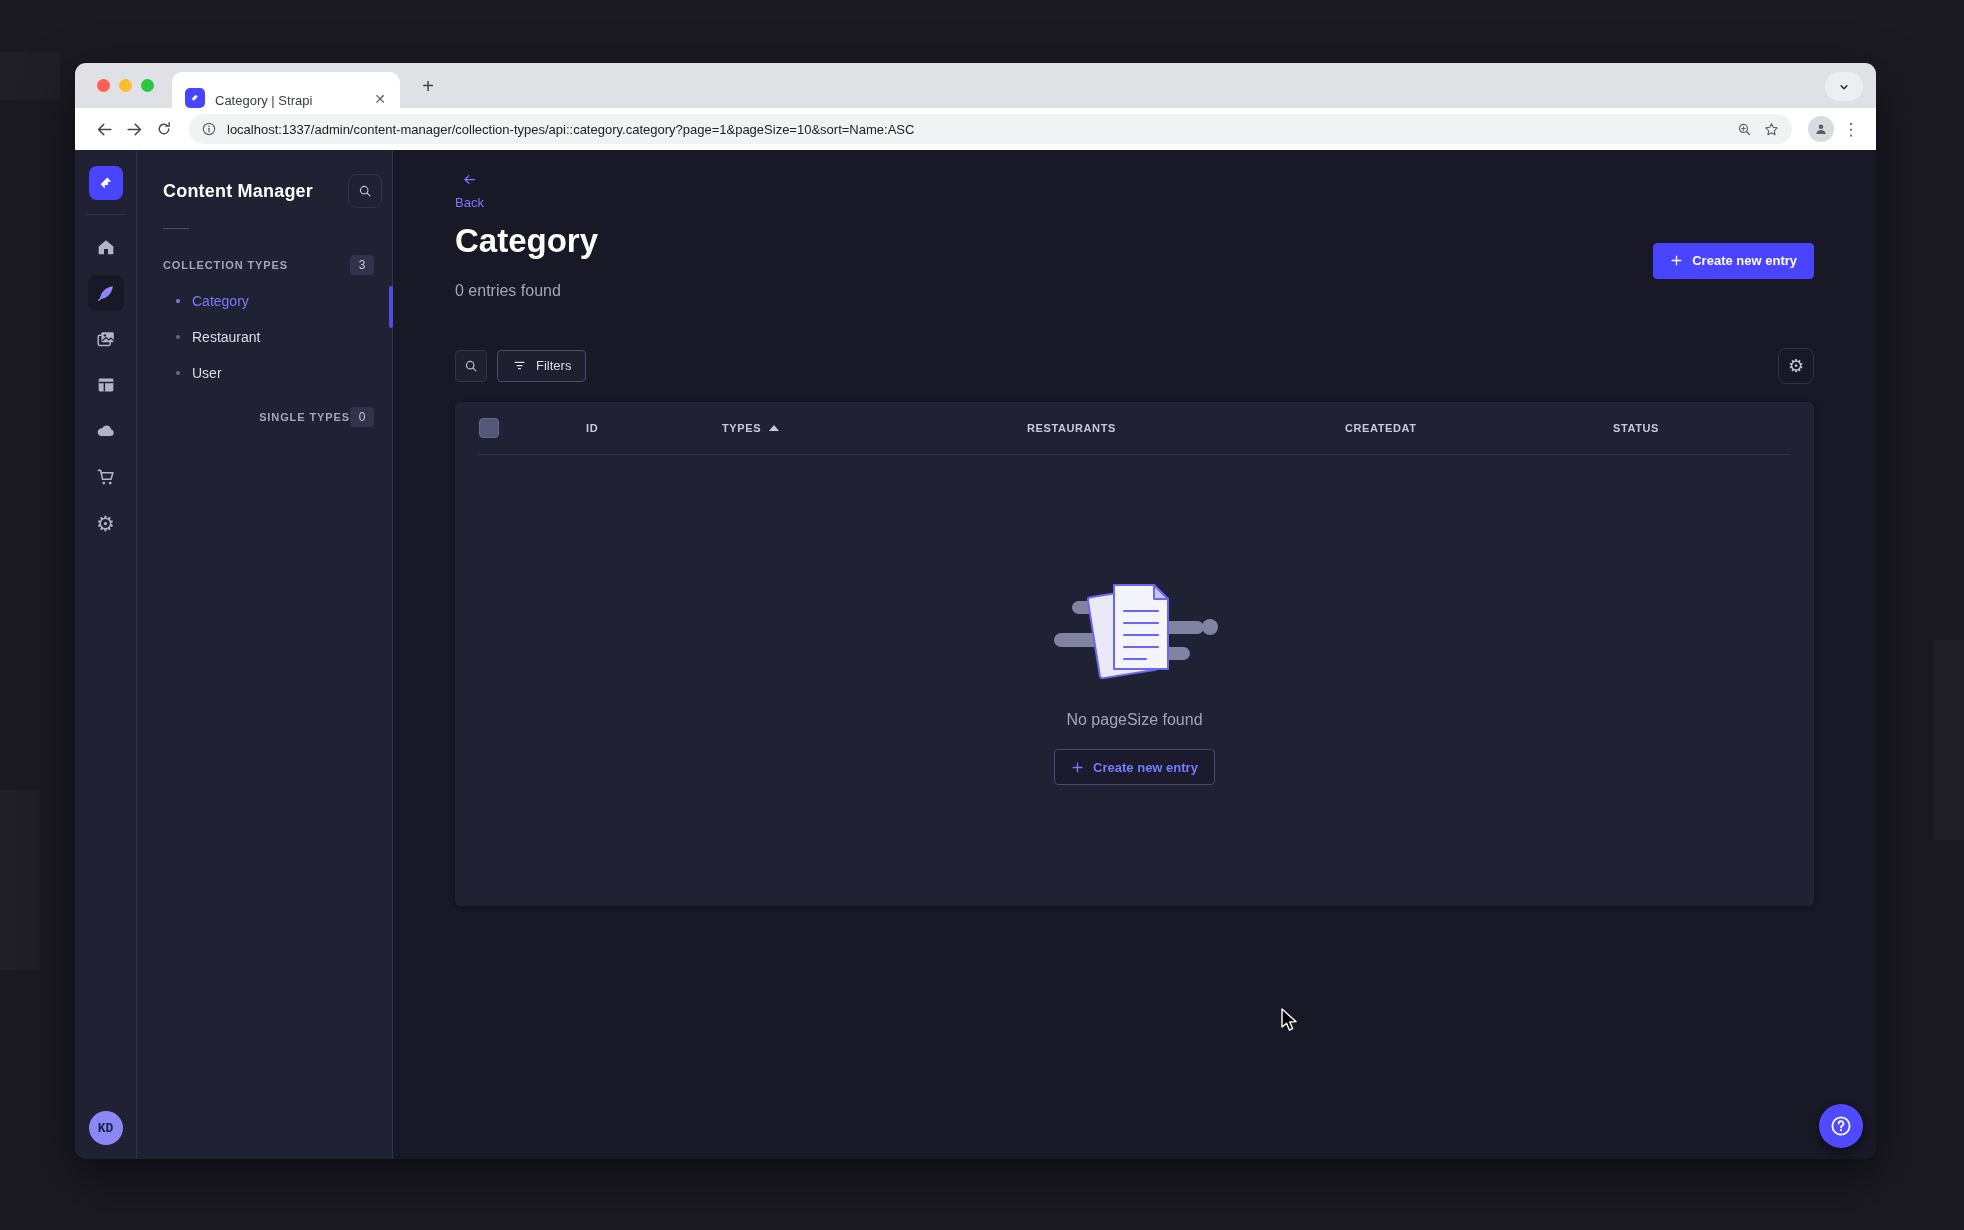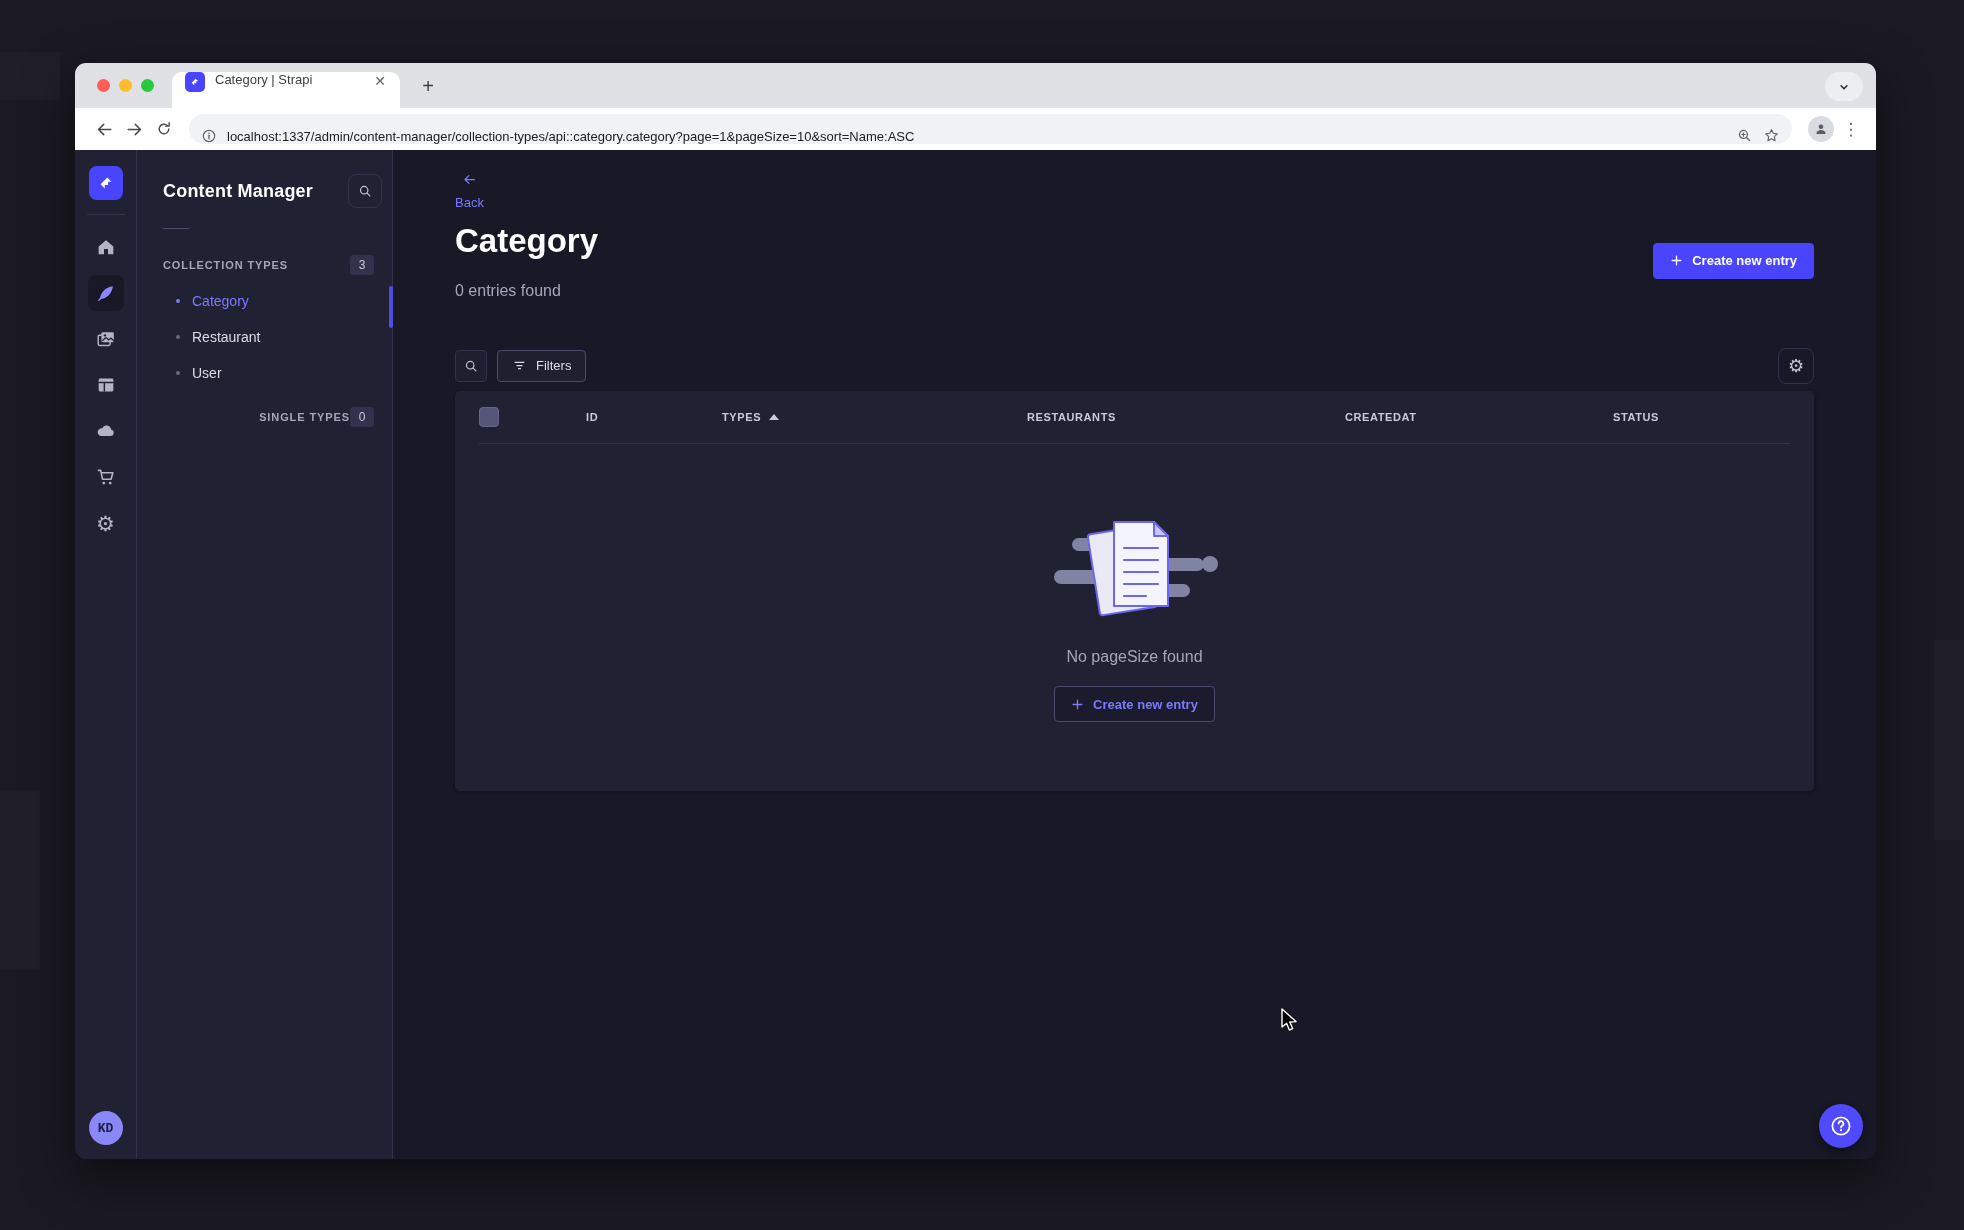--- a/index.html
+++ b/index.html
@@ -26,40 +26,40 @@
   
   .tabstrip { height:45px; background:#dfe1e5; position:relative; flex:none; }
   .traffic { position:absolute; left:22px; top:16px; display:flex; gap:9px; }
   .traffic span { width:13px; height:13px; border-radius:50%; display:block; }
   .light-red { background:#ff5f57; }
   .light-yellow { background:#febc2e; }
   .light-green { background:#28c840; }
   .tab {
     position:absolute; left:97px; top:9px; width:228px; height:36px;
     background:#ffffff; border-radius:10px 10px 0 0;
-    display:flex; align-items:flex-start; padding:0 10px 0 13px;
+    display:flex; align-items:flex-end; padding:0 10px 0 13px;
   }
   .favicon { width:20px; height:20px; border-radius:5px; background:#4945ff;
     display:flex; align-items:center; justify-content:center; flex:none; }
   .tab-title { flex:1; font-size:13px; color:#3c4043; margin-left:10px;
     white-space:nowrap; overflow:hidden; }
   .tab-close { color:#5f6368; font-size:14px; line-height:1; padding:2px 4px; cursor:default; }
   .newtab { position:absolute; left:340px; top:10px; width:26px; height:26px;
     font-size:20px; color:#3c4043; display:flex; align-items:center; justify-content:center; }
   .tab-chevron { position:absolute; right:13px; top:9px; width:38px; height:29px;
     border-radius:15px; background:#eceef1; display:flex; align-items:center; justify-content:center;
     color:#202124; }
 
   
   .toolbar { height:42px; background:#ffffff; display:flex; align-items:center;
     padding:0 14px; flex:none; }
   .nav-btn { width:30px; height:30px; display:flex; align-items:center; justify-content:center;
     color:#474a4d; }
   .urlpill { flex:1; height:30px; background:#f0f2f4; border-radius:15px;
-    display:flex; align-items:flex-end; padding:0 12px; margin:0 10px; gap:10px; }
+    display:flex; align-items:center; padding:0 12px; margin:0 10px; gap:10px; }
   .url-text { flex:1; font-size:13px; color:#202124; white-space:nowrap; overflow:hidden; }
   .pill-icon { display:flex; align-items:center; justify-content:center; color:#5f6368; }
   .profile-btn { width:26px; height:26px; border-radius:50%; background:#d8dbe0;
     display:flex; align-items:center; justify-content:center; color:#5a5d61; margin:0 6px; }
   .menu-dots { color:#5f6368; font-size:17px; width:22px; text-align:center; }
 
   
   .app { flex:1; display:flex; background:#181826; position:relative; min-height:0; }
 
   .rail { width:62px; background:#212134; border-right:1px solid #32324d;
@@ -108,21 +108,21 @@
   .action-row { margin-top:48px; display:flex; align-items:center; gap:10px; }
   .search-btn { width:32px; height:32px; border:1px solid #32324d; border-radius:4px;
     background:rgba(50,50,77,.25); display:flex; align-items:center; justify-content:center; color:#c0c0cf; }
   .filters-btn { height:32px; padding:0 14px; border:1px solid #4a4a6a; border-radius:4px;
     background:rgba(74,74,106,.15); color:#dcdce4; font-size:13px;
     display:flex; align-items:center; gap:9px; }
   .view-gear-btn { margin-left:auto; width:36px; height:36px; border:1px solid #32324d;
     border-radius:8px; background:transparent; display:flex; align-items:center;
     justify-content:center; color:#c0c0cf; font-size:18px; }
 
-  .table-card { margin-top:7px; height:400px; background:#212134; border-radius:5px;
+  .table-card { margin-top:18px; height:504px; background:#212134; border-radius:5px;
     box-shadow:0 1px 4px rgba(3,3,5,.35); display:flex; flex-direction:column; }
   .thead { display:grid; grid-template-columns:131px 136px 305px 318px 268px 1fr;
     align-items:center; height:52px; flex:none; }
   .th-check { padding-left:24px; }
   .checkbox { width:20px; height:20px; border-radius:4px; background:#565678;
     border:1px solid #666687; }
   .th { font-size:11px; font-weight:700; letter-spacing:.6px; color:#c9c9d8;
     display:flex; align-items:center; gap:8px; }
   .sort-asc { width:0; height:0; border-left:5px solid transparent; border-right:5px solid transparent;
     border-bottom:6px solid #c9c9d8; }

